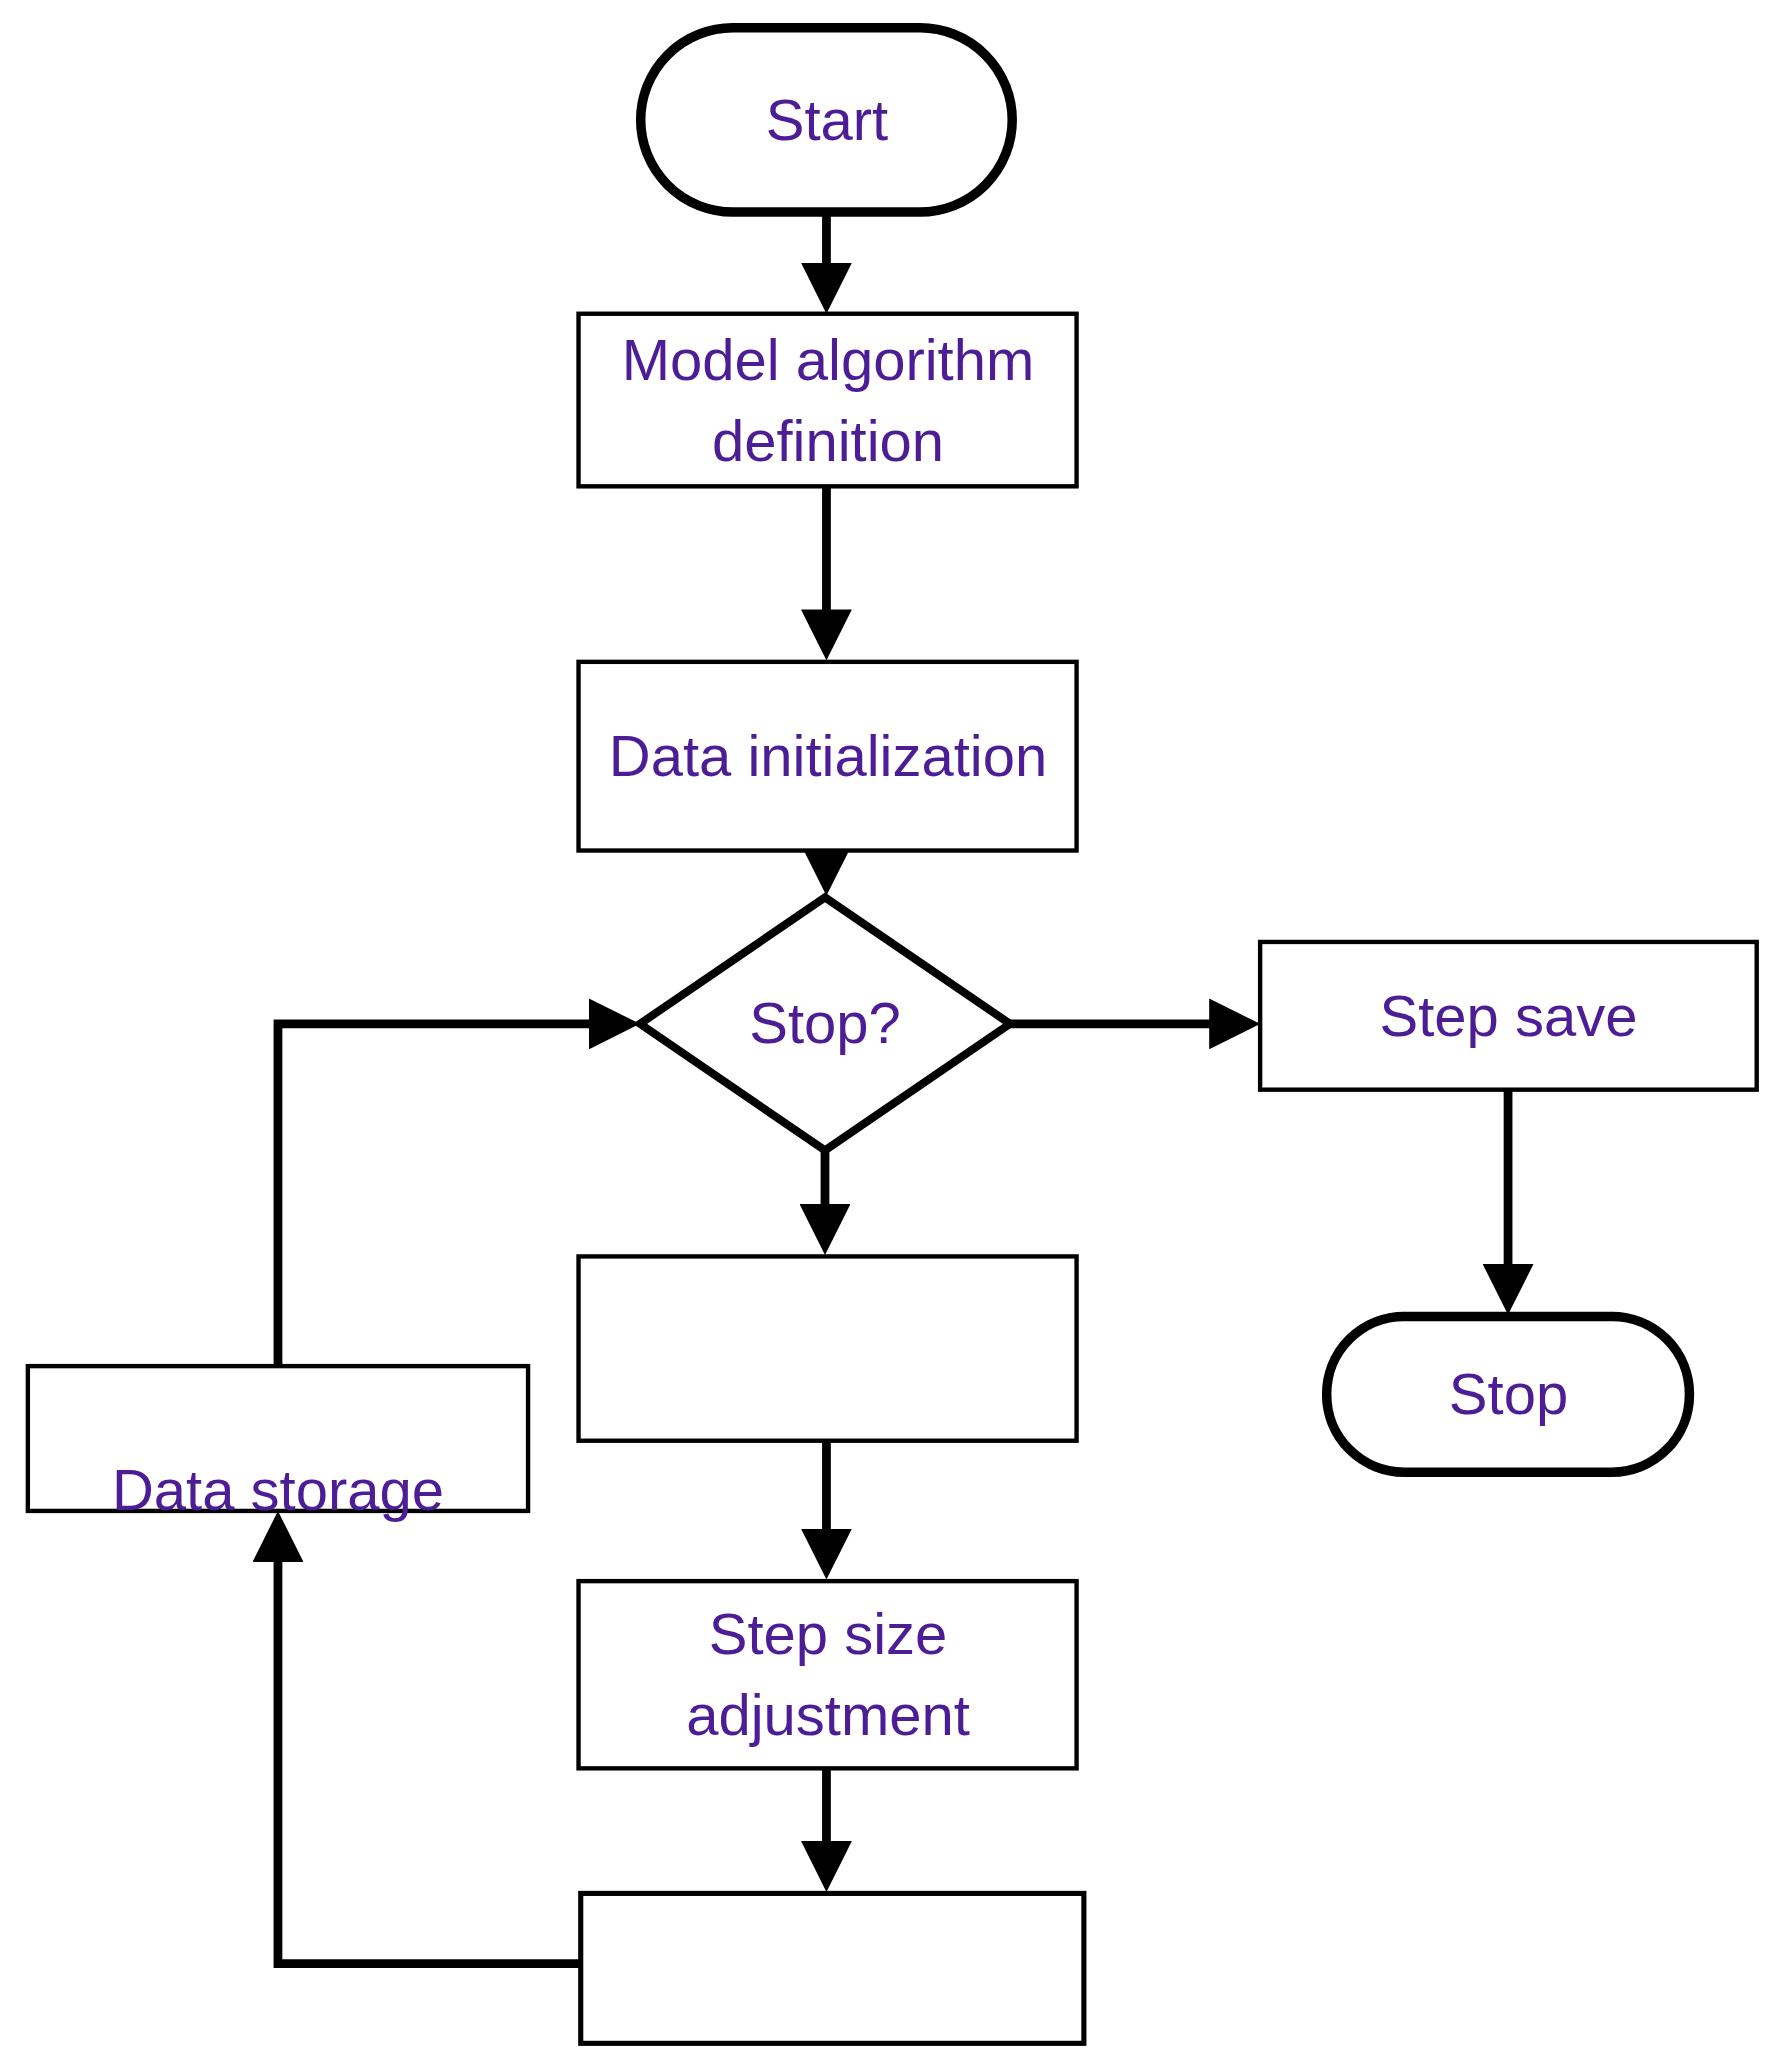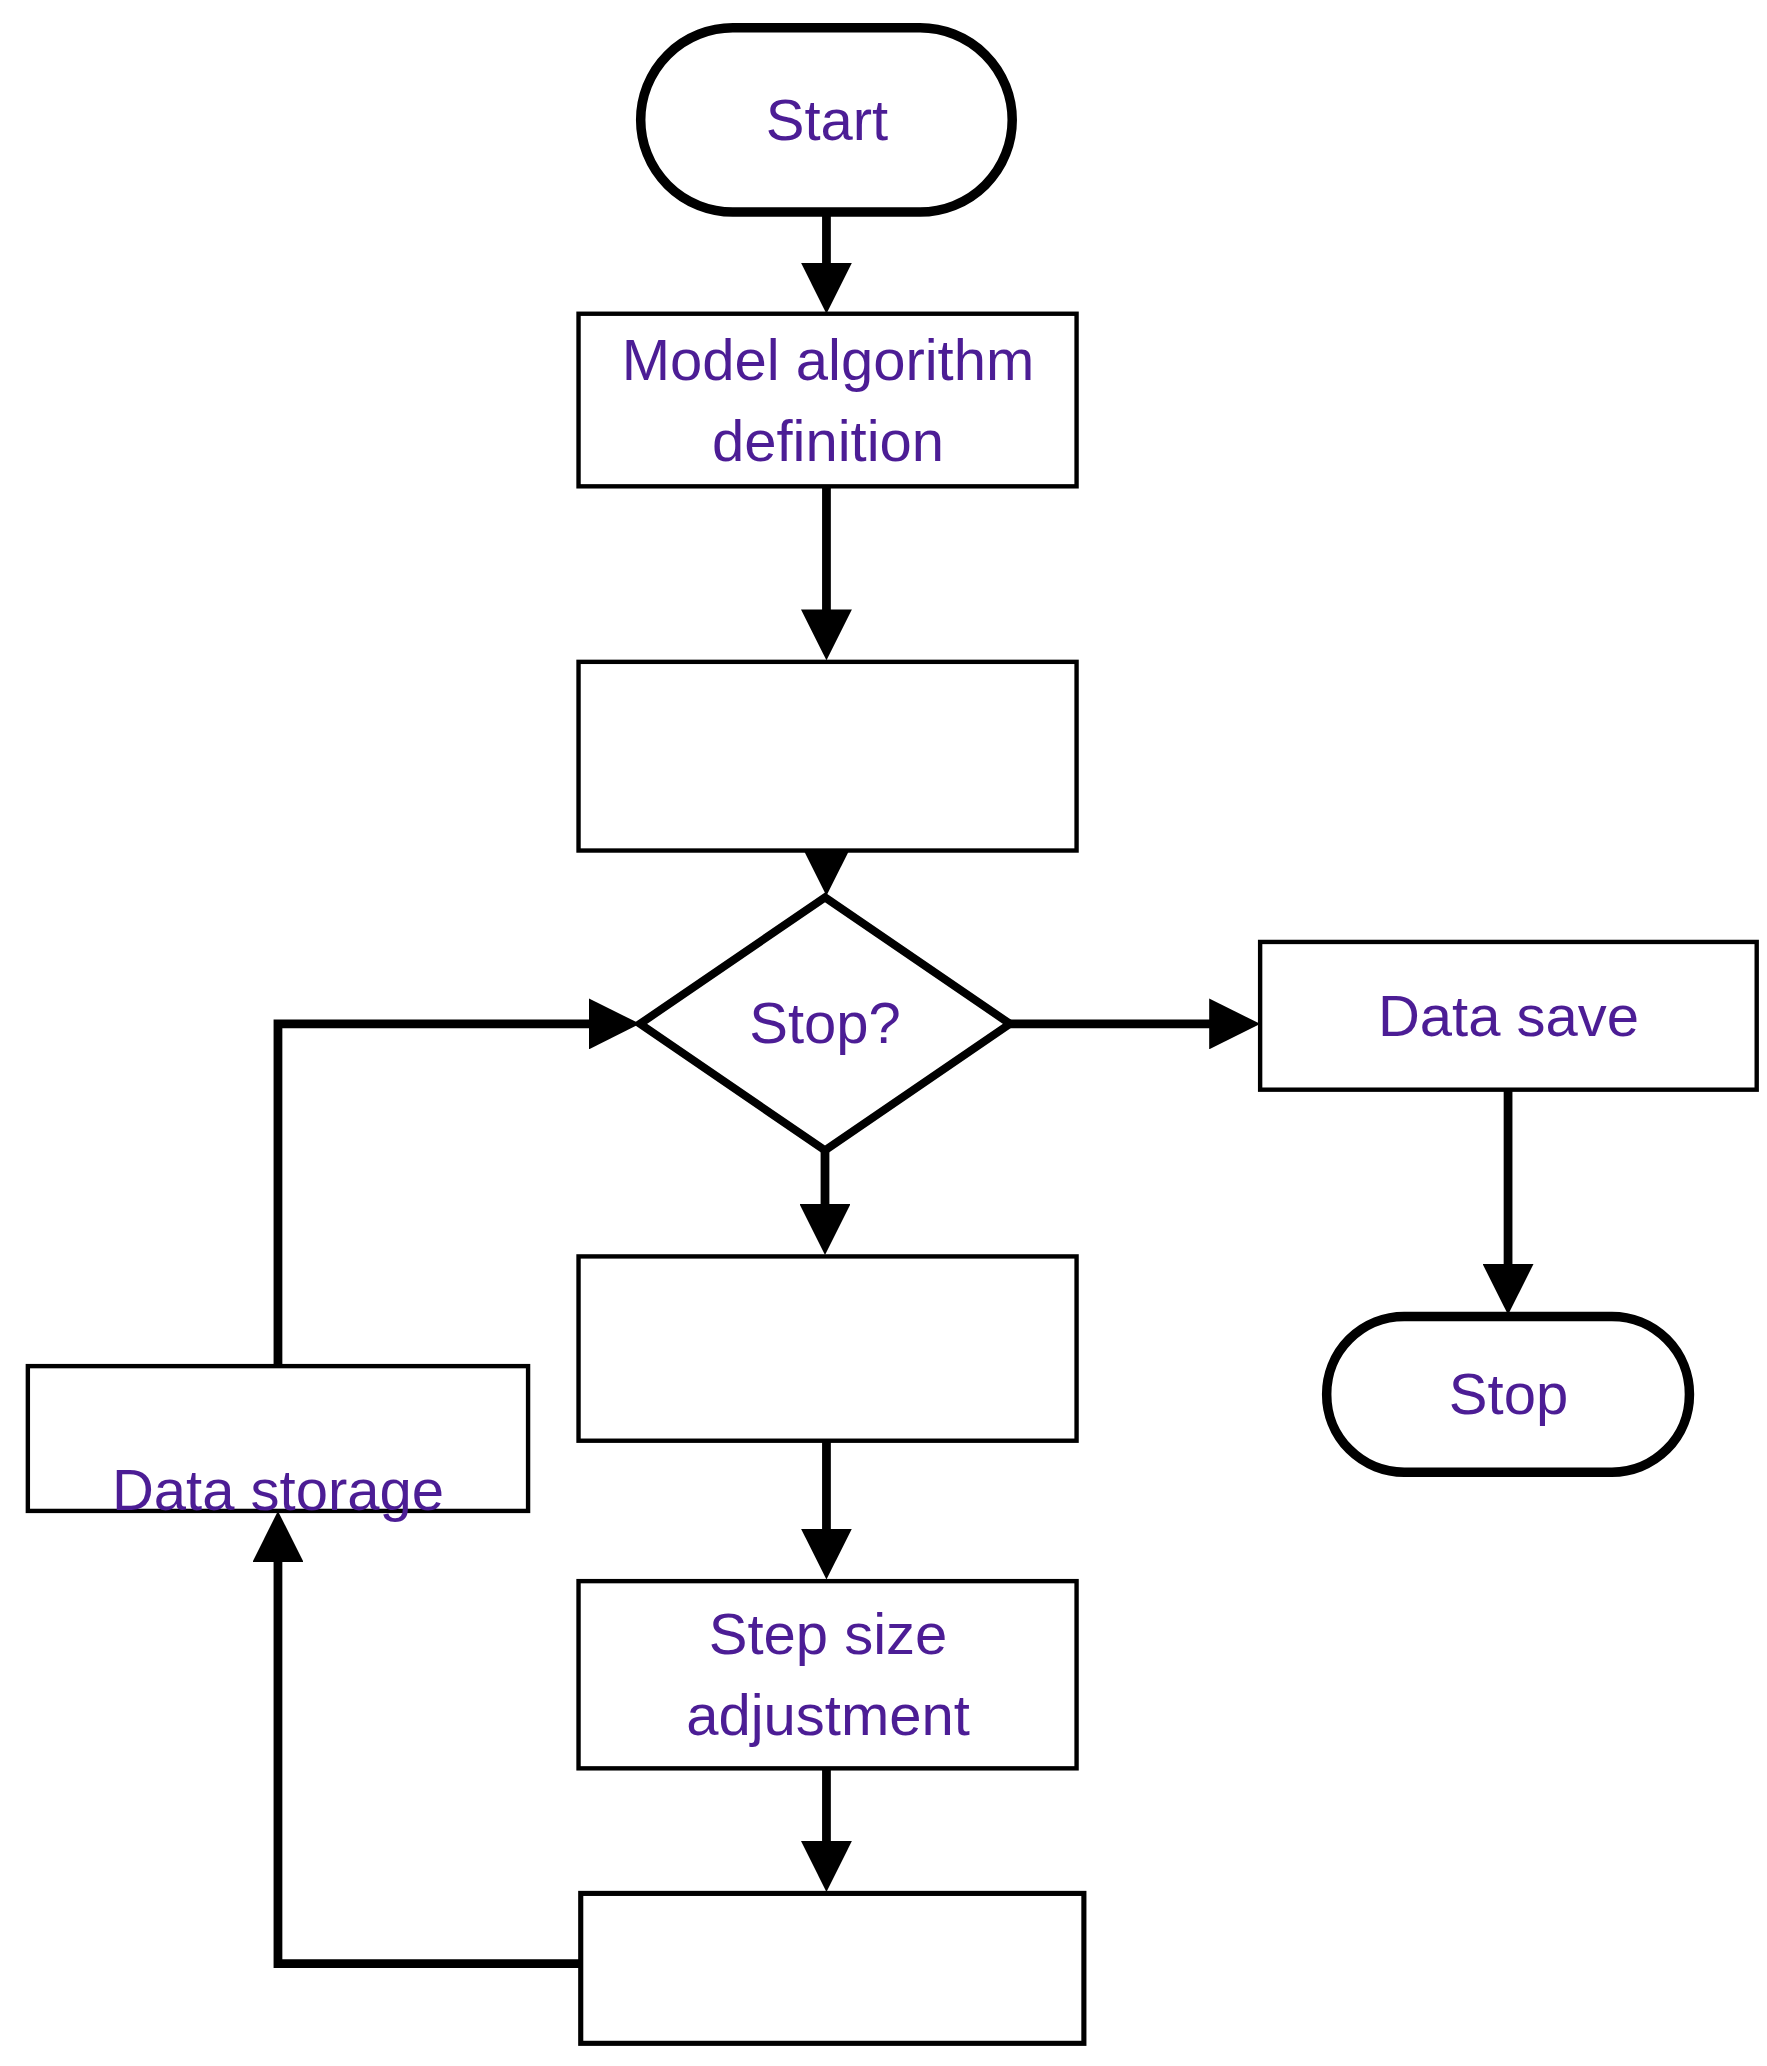--- a/index.html
+++ b/index.html
@@ -78,27 +78,30 @@
   </svg>
 
   <div class="node-label" style="left:641px; top:28px; width:372px; height:184px;">
     <span class="txt">Start</span>
   </div>
 
   <div class="node-label wrap-narrow" style="left:579px; top:314px; width:498px; height:173px;">
     <span class="txt">Model algorithm definition</span>
   </div>
 
+  <div class="node-label wrap-wide" style="left:579px; top:662px; width:498px; height:189px;">
+    <span class="txt">Data initialization</span>
+  </div>
 
   <div class="node-label" style="left:640px; top:897px; width:370px; height:253px;">
     <span class="txt">Stop?</span>
   </div>
 
   <div class="node-label wrap-wide" style="left:1260px; top:942px; width:497px; height:148px;">
-    <span class="txt">Data save</span>
+    <span class="txt">Step save</span>
   </div>
 
   <div class="node-label" style="left:1327px; top:1316px; width:363px; height:156px;">
     <span class="txt">Stop</span>
   </div>
 
 
   <div class="node-label wrap-narrow" style="left:579px; top:1581px; width:498px; height:187px;">
     <span class="txt">Step size adjustment</span>
   </div>

